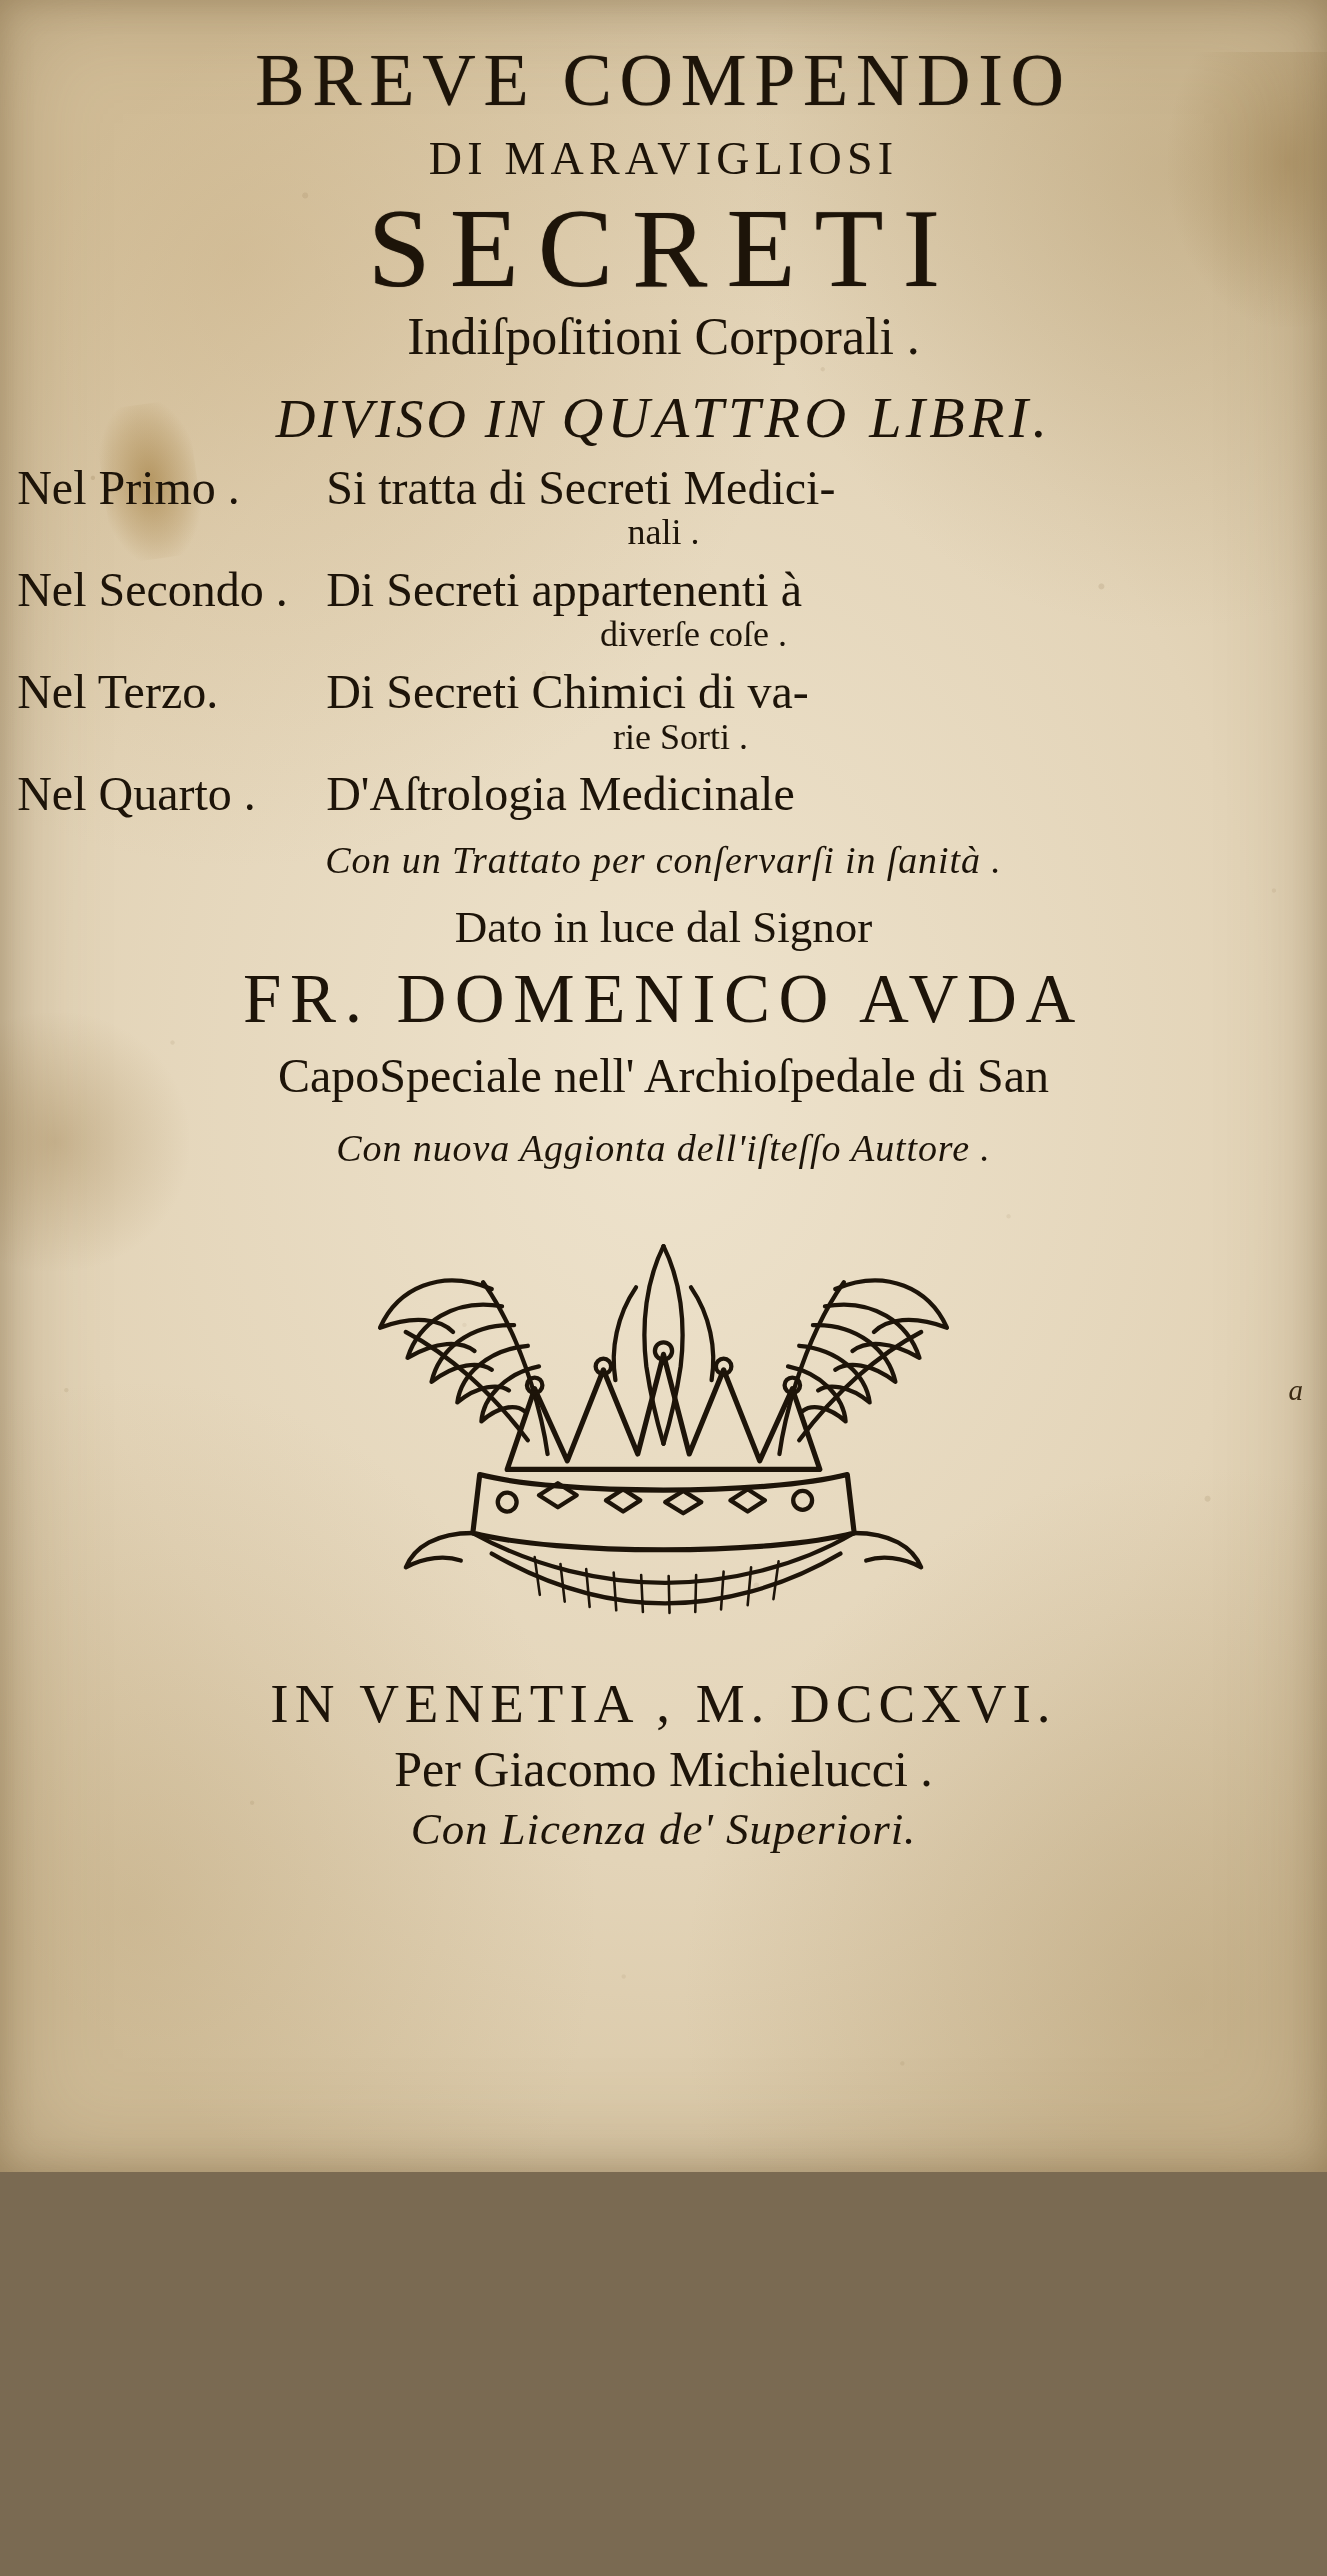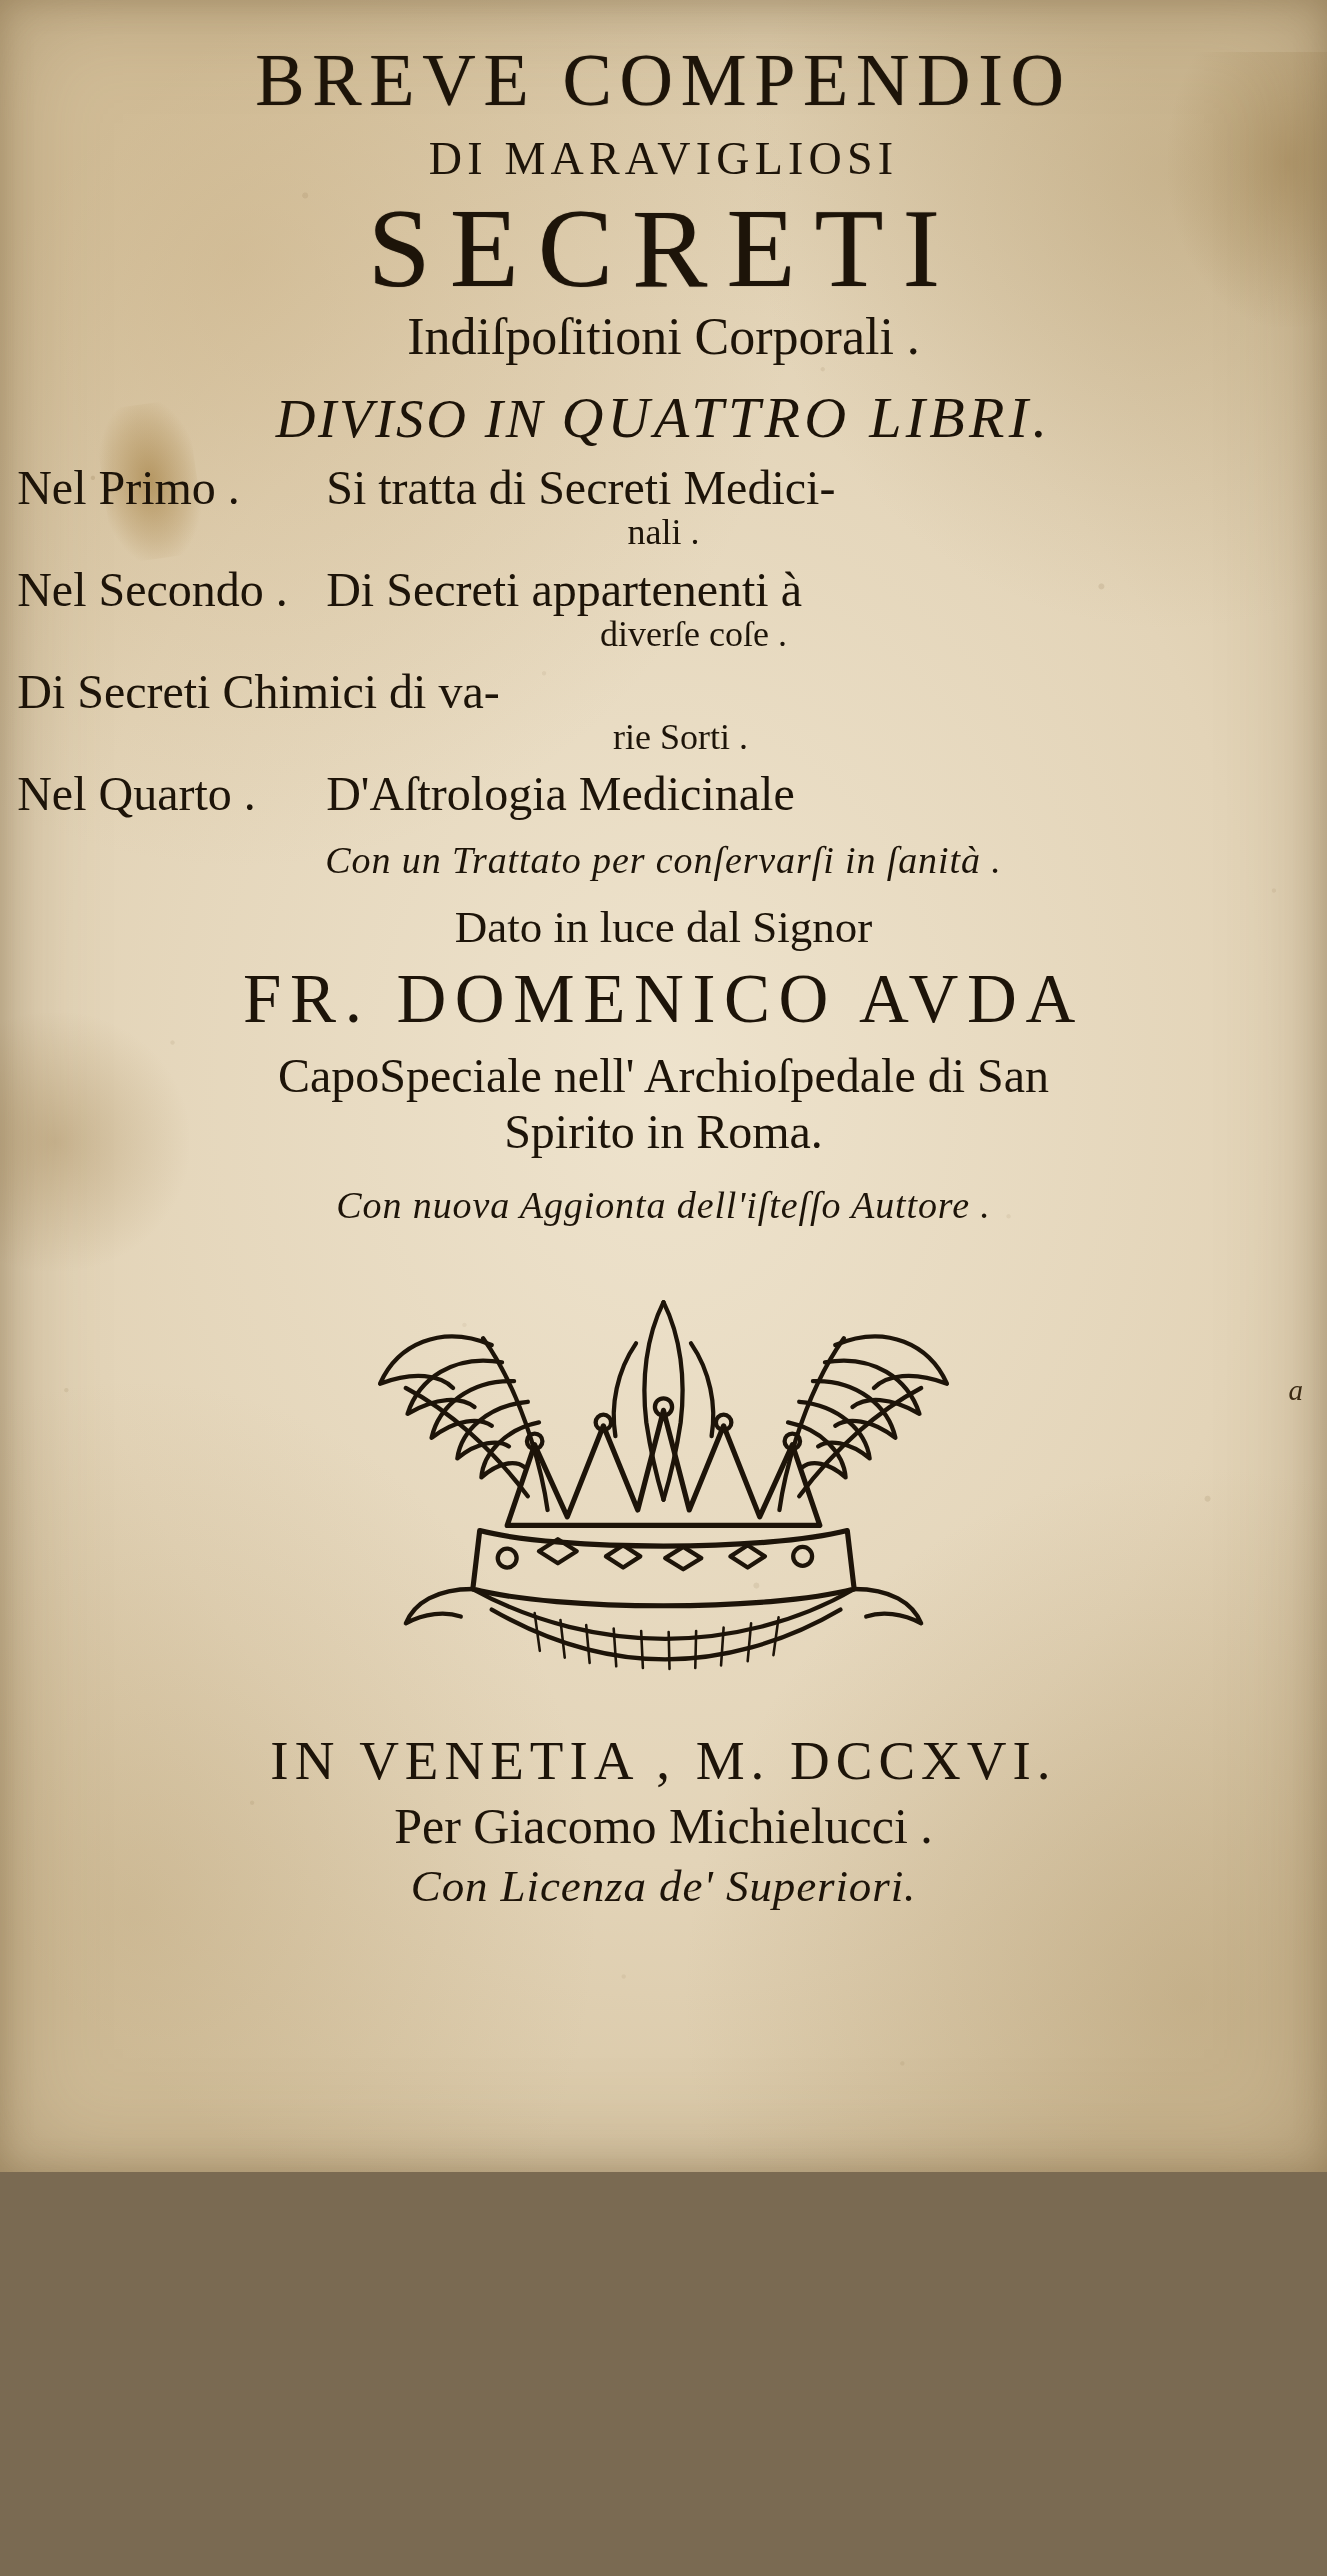--- a/index.html
+++ b/index.html
@@ -231,35 +231,35 @@
     </div>
     <div class="cont-line">nali .</div>
 
     <div class="book-row">
       <span class="lbl">Nel Secondo .</span>
       <span class="txt">Di Secreti appartenenti à</span>
     </div>
     <div class="cont-line shift-a">diverſe coſe .</div>
 
     <div class="book-row">
+      <span class="lbl">Nel Terzo.</span>
       <span class="txt">Di Secreti Chimici di va-</span>
     </div>
     <div class="cont-line shift-b">rie Sorti .</div>
 
     <div class="book-row">
       <span class="lbl">Nel Quarto .</span>
       <span class="txt">D'Aſtrologia Medicinale</span>
     </div>
 
     <div class="l-trattato">Con un Trattato per conſervarſi in ſanità .</div>
 
     <div class="l-dato">Dato in luce dal Signor</div>
     <div class="l-author">FR. DOMENICO AVDA</div>
     <div class="l-capo">CapoSpeciale nell' Archioſpedale di San</div>
-    <div class="l-spirito">Spirito in Roma.</div>
 
     <div class="l-aggionta">Con nuova Aggionta dell'iſteſſo Auttore .</div>
 
     <div class="ornament">
       <svg viewBox="0 0 900 560" xmlns="http://www.w3.org/2000/svg">
         <g fill="none" stroke="#1d1409" stroke-width="5" stroke-linecap="round" stroke-linejoin="round">
 
           <path d="M250 120 C 190 95, 140 120, 120 165 C 160 150, 190 155, 205 170"></path>
           <path d="M262 140 C 205 130, 165 160, 152 200 C 186 180, 214 180, 230 192"></path>
           <path d="M276 162 C 224 160, 188 192, 180 228 C 208 206, 236 204, 250 214"></path>

